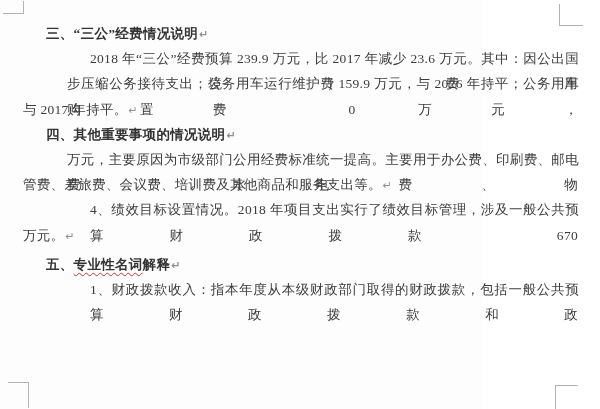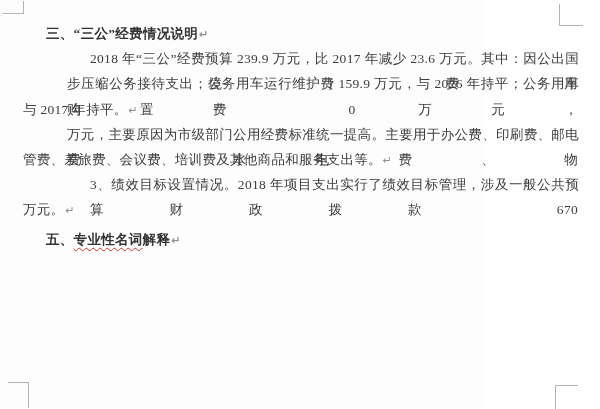--- a/index.html
+++ b/index.html
@@ -89,28 +89,30 @@
 
     <div class="line heading indent"><span>三、“三公”经费情况说明</span><span class="pmark">↵</span></div>
 
     <div class="line body indent full"><span>2018 年“三公”经费预算 239.9 万元，比 2017 年减少 23.6 万元。其中：因公出国（境）费用</span><span class="pmark"></span></div>
 
 
     <div class="line body full"><span>步压缩公务接待支出；公务用车运行维护费 159.9 万元，与 2026 年持平；公务用车购置费 0 万元，</span><span class="pmark"></span></div>
 
     <div class="line body"><span>与 2017 年持平。</span><span class="pmark">↵</span></div>
 
+    <div class="line heading indent"><span>四、其他重要事项的情况说明</span><span class="pmark">↵</span></div>
 
 
     <div class="line body full"><span>万元，主要原因为市级部门公用经费标准统一提高。主要用于办公费、印刷费、邮电费、水电费、物</span><span class="pmark"></span></div>
 
     <div class="line body"><span>管费、差旅费、会议费、培训费及其他商品和服务支出等。</span><span class="pmark">↵</span></div>
 
 
-    <div class="line body indent full"><span>3、绩效目标设置情况。2018 年项目支出实行了绩效目标管理，涉及一般公共预算财政拨款 670</span><span class="pmark"></span></div>
+    <div class="line body indent full"><span>4、绩效目标设置情况。2018 年项目支出实行了绩效目标管理，涉及一般公共预算财政拨款 670</span><span class="pmark"></span></div>
 
     <div class="line body"><span>万元。</span><span class="pmark">↵</span></div>
 
     <div class="line heading indent sp-before"><span>五、</span><span class="wavy">专业性名词</span><span>解释</span><span class="pmark">↵</span></div>
 
+    <div class="line body indent full"><span>1、财政拨款收入：指本年度从本级财政部门取得的财政拨款，包括一般公共预算财政拨款和政</span><span class="pmark"></span></div>
 
   </div>
 </div>
 
 </body></html>

